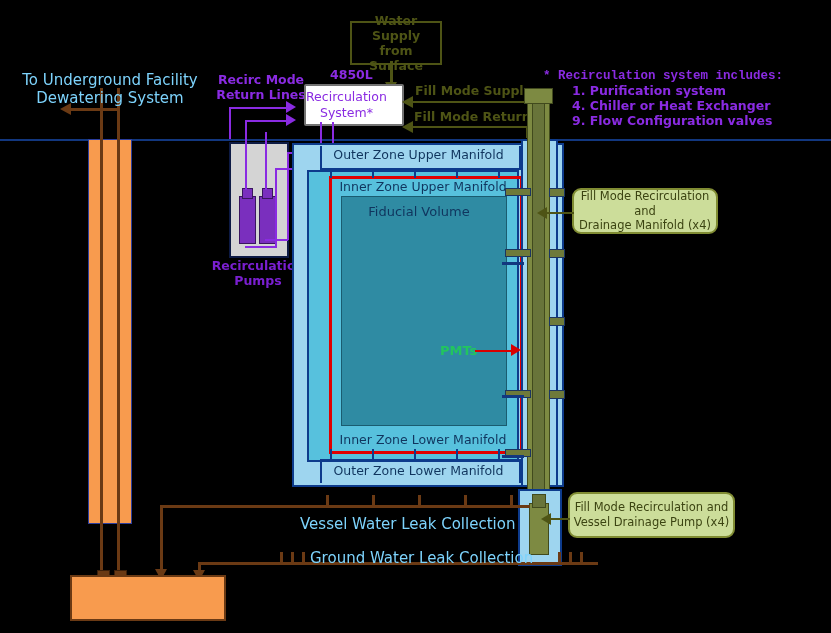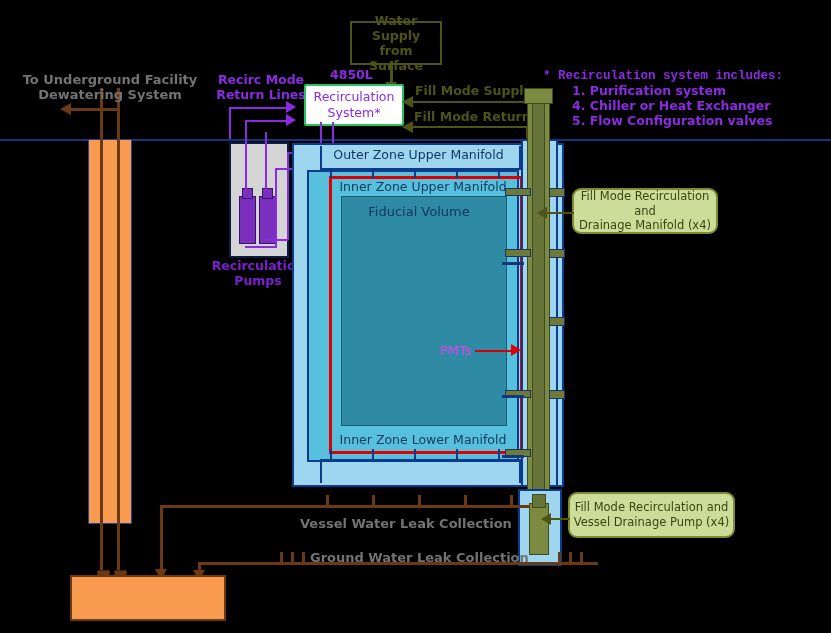--- a/index.html
+++ b/index.html
@@ -4,34 +4,34 @@
 <style>
   html,body{margin:0;padding:0;background:#000;}
   body{width:831px;height:633px;overflow:hidden;font-family:"DejaVu Sans",sans-serif;}
   #stage{position:relative;width:831px;height:633px;background:#000000;}
   .abs{position:absolute;}
   .txt{position:absolute;white-space:pre;line-height:1.18;}
   
   .t-olive{color:#4e5415;font-size:12.5px;font-weight:bold;}
   .t-purple{color:#8a2be2;font-size:12.5px;font-weight:bold;}
   .t-purple2{color:#7a1fd0;font-size:12.5px;font-weight:bold;}
-  .t-brown{color:#737373;font-size:13px;font-weight:bold;}
+  .t-brown{color:#7dd3fc;font-size:15px;font-weight:normal;}
   .t-navy{color:#10355e;font-size:12.5px;}
-  .t-red{color:#d946ef;font-size:13px;font-weight:normal;}
+  .t-red{color:#22c55e;font-size:13px;font-weight:bold;}
   .center{text-align:center;}
   
   .box-olive{position:absolute;border:2px solid #4e5415;background:#000;color:#4e5415;
              font-size:12.5px;font-weight:bold;text-align:center;line-height:1.2;
              display:flex;align-items:center;justify-content:center;}
   .callout{position:absolute;background:#ccdd9a;border:2px solid #808c33;border-radius:9px;
            color:#3c4412;font-size:11.5px;text-align:center;line-height:1.3;
            display:flex;align-items:center;justify-content:center;}
-  .recbox{position:absolute;background:#ffffff;border:2px solid #22c55e;border-radius:2px;
+  .recbox{position:absolute;background:#ffffff;border:2px solid #737373;border-radius:2px;
           color:#8a2be2;font-size:12.5px;text-align:center;line-height:1.25;
-          display:flex;align-items:center;justify-content:center;}
+          display:flex;align-items:center;}
   
   .hline{position:absolute;height:0;border-top-style:solid;}
   .vline{position:absolute;width:0;border-left-style:solid;}
   .orange{position:absolute;background:#f89b4e;border:1px solid #2c3e9e;}
   .greypanel{position:absolute;background:#d4d4d4;border:2px solid #0d1a44;}
   .pumpbody{position:absolute;background:#7a2fbe;border:1px solid #3a1560;}
   .vessel-outer{position:absolute;background:#9ed5ef;border:2px solid #0d3b8c;}
   .vessel-inner{position:absolute;background:#57c1dd;border:2px solid #0d3b8c;}
   .fiducial{position:absolute;background:#2f8ba3;border:1px solid #1a5c70;}
   .redline{position:absolute;border:3px solid #e00000;}
@@ -132,21 +132,21 @@
   <div class="hline olive" style="left:412px;top:101px;width:128px;border-top-width:2px;"></div>
   <div class="arrow ar-left" style="left:402px;top:96px;border-right:11px solid #4e5415;"></div>
   <div class="hline olive" style="left:412px;top:126px;width:115px;border-top-width:2px;"></div>
   <div class="arrow ar-left" style="left:402px;top:121px;border-right:11px solid #4e5415;"></div>
   <div class="vline olive" style="left:539px;top:101px;height:22px;border-left-width:2px;"></div>
   <div class="vline olive" style="left:526px;top:126px;height:12px;border-left-width:2px;"></div>
 
   <div class="txt t-purple" style="left:543px;top:69px;font-family:Liberation Mono, monospace;">* Recirculation system includes:</div>
   <div class="txt t-purple" style="left:572px;top:84px;">1. Purification system</div>
   <div class="txt t-purple" style="left:572px;top:99px;">4. Chiller or Heat Exchanger</div>
-  <div class="txt t-purple" style="left:572px;top:114px;">5. Flow Configuration valves</div>
+  <div class="txt t-purple" style="left:572px;top:114px;">9. Flow Configuration valves</div>
 
   <div class="vessel-outer" style="left:292px;top:143px;width:268px;height:340px;"></div>
 
   <div class="vessel-inner" style="left:307px;top:170px;width:208px;height:288px;"></div>
 
   <div class="redline" style="left:329px;top:176px;width:188px;height:272px;"></div>
 
   <div class="fiducial" style="left:341px;top:196px;width:164px;height:228px;"></div>
   <div class="txt t-navy center" style="left:341px;top:204px;width:156px;font-size:13px;">Fiducial Volume</div>
 
@@ -161,20 +161,21 @@
   <div class="txt t-navy center" style="left:332px;top:433px;width:182px;font-size:12.5px;">Inner Zone Lower Manifold</div>
 
   <div class="txt t-navy center" style="left:332px;top:180px;width:182px;font-size:12.5px;">Inner Zone Upper Manifold</div>
   <div class="tick" style="left:330px;top:449px;height:10px;"></div>
   <div class="tick" style="left:372px;top:449px;height:10px;"></div>
   <div class="tick" style="left:414px;top:449px;height:10px;"></div>
   <div class="tick" style="left:456px;top:449px;height:10px;"></div>
   <div class="tick" style="left:498px;top:449px;height:10px;"></div>
 
   <div class="manifold-red" style="left:320px;top:459px;width:197px;height:22px;"></div>
+  <div class="txt t-navy center" style="left:320px;top:464px;width:197px;font-size:12.5px;">Outer Zone Lower Manifold</div>
 
   <div class="txt t-red" style="left:440px;top:343px;">PMTs</div>
   <div class="hline" style="left:475px;top:350px;width:38px;border-top-width:2px;border-color:#d80000;"></div>
   <div class="arrow ar-right" style="left:511px;top:344px;border-left:10px solid #d80000;"></div>
 
   <div class="vessel-outer" style="left:521px;top:139px;width:33px;height:344px;"></div>
   <div class="stand" style="left:527px;top:88px;width:21px;height:440px;"></div>
   <div class="standpipe-in" style="left:532px;top:100px;width:11px;height:420px;"></div>
   <div class="stand" style="left:524px;top:88px;width:27px;height:14px;"></div>
 

